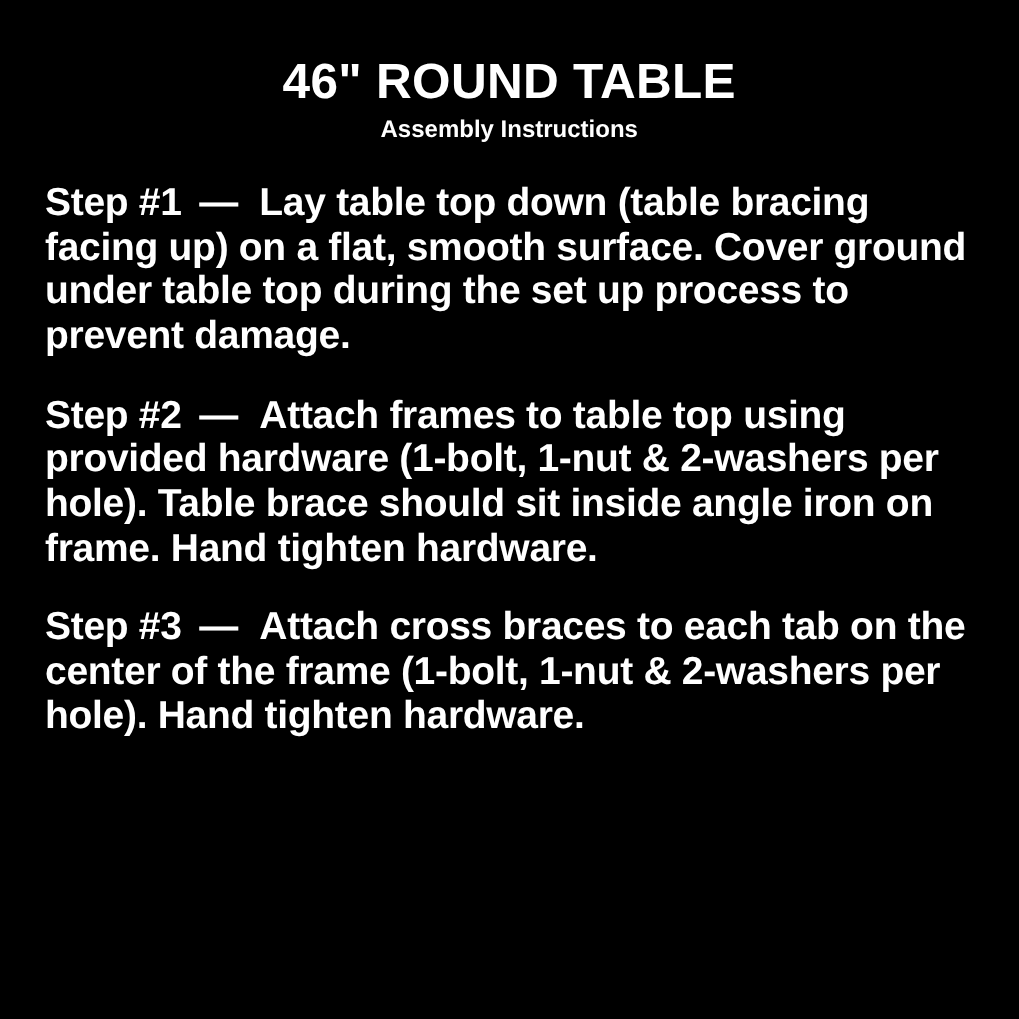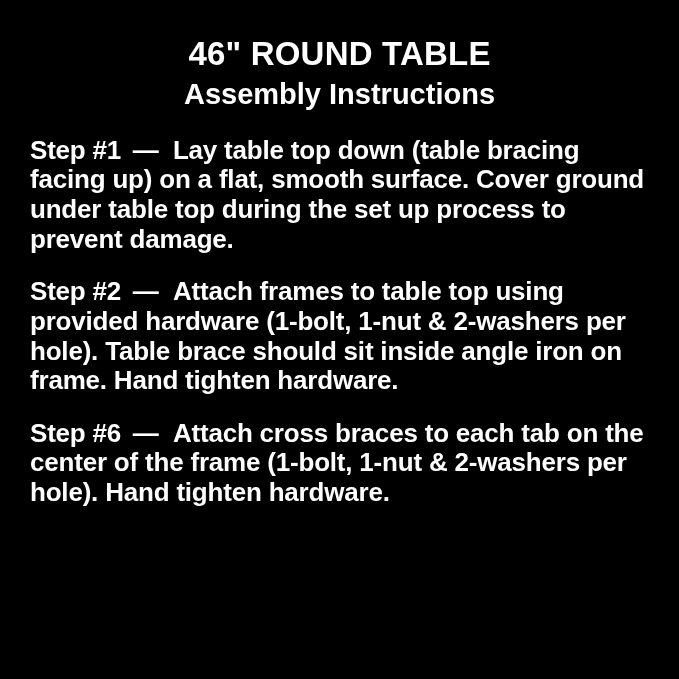--- a/index.html
+++ b/index.html
@@ -22,21 +22,21 @@
     padding-top: 36px;
     text-align: center;
   }
   .title {
     font-size: 33px;
     line-height: 1.12;
     letter-spacing: 0.2px;
     margin: 0;
   }
   .subtitle {
-    font-size: 29px;
+    font-size: 16px;
     line-height: 1.2;
     margin: 4px 0 0 0;
   }
   .steps {
     padding: 24px 28px 0 30px;
     font-size: 26px;
     line-height: 1.14;
     letter-spacing: -0.2px;
   }
   .step {
@@ -57,19 +57,19 @@
     <h2 class="subtitle">Assembly Instructions</h2>
   </div>
 
   <div class="steps">
 
     <p class="step"><span>Step #1</span><span class="sep">—</span><span>Lay table top down (table bracing facing up) on a flat, smooth surface. Cover ground under table top during the set up process to prevent damage.</span></p>
 
     <p class="step"><span>Step #2</span><span class="sep">—</span><span>Attach frames to table top using provided hardware (1-bolt, 1-nut &amp; 2-washers per hole). Table brace should sit inside angle iron on frame. Hand tighten hardware.</span></p>
 
 
-    <p class="step"><span>Step #6</span><span class="sep">—</span><span>Attach cross braces to each tab on the center of the frame (1-bolt, 1-nut &amp; 2-washers per hole). Hand tighten hardware.</span></p>
+    <p class="step"><span>Step #3</span><span class="sep">—</span><span>Attach cross braces to each tab on the center of the frame (1-bolt, 1-nut &amp; 2-washers per hole). Hand tighten hardware.</span></p>
 
 
 
   </div>
 
 </div>
 
 </body></html>

